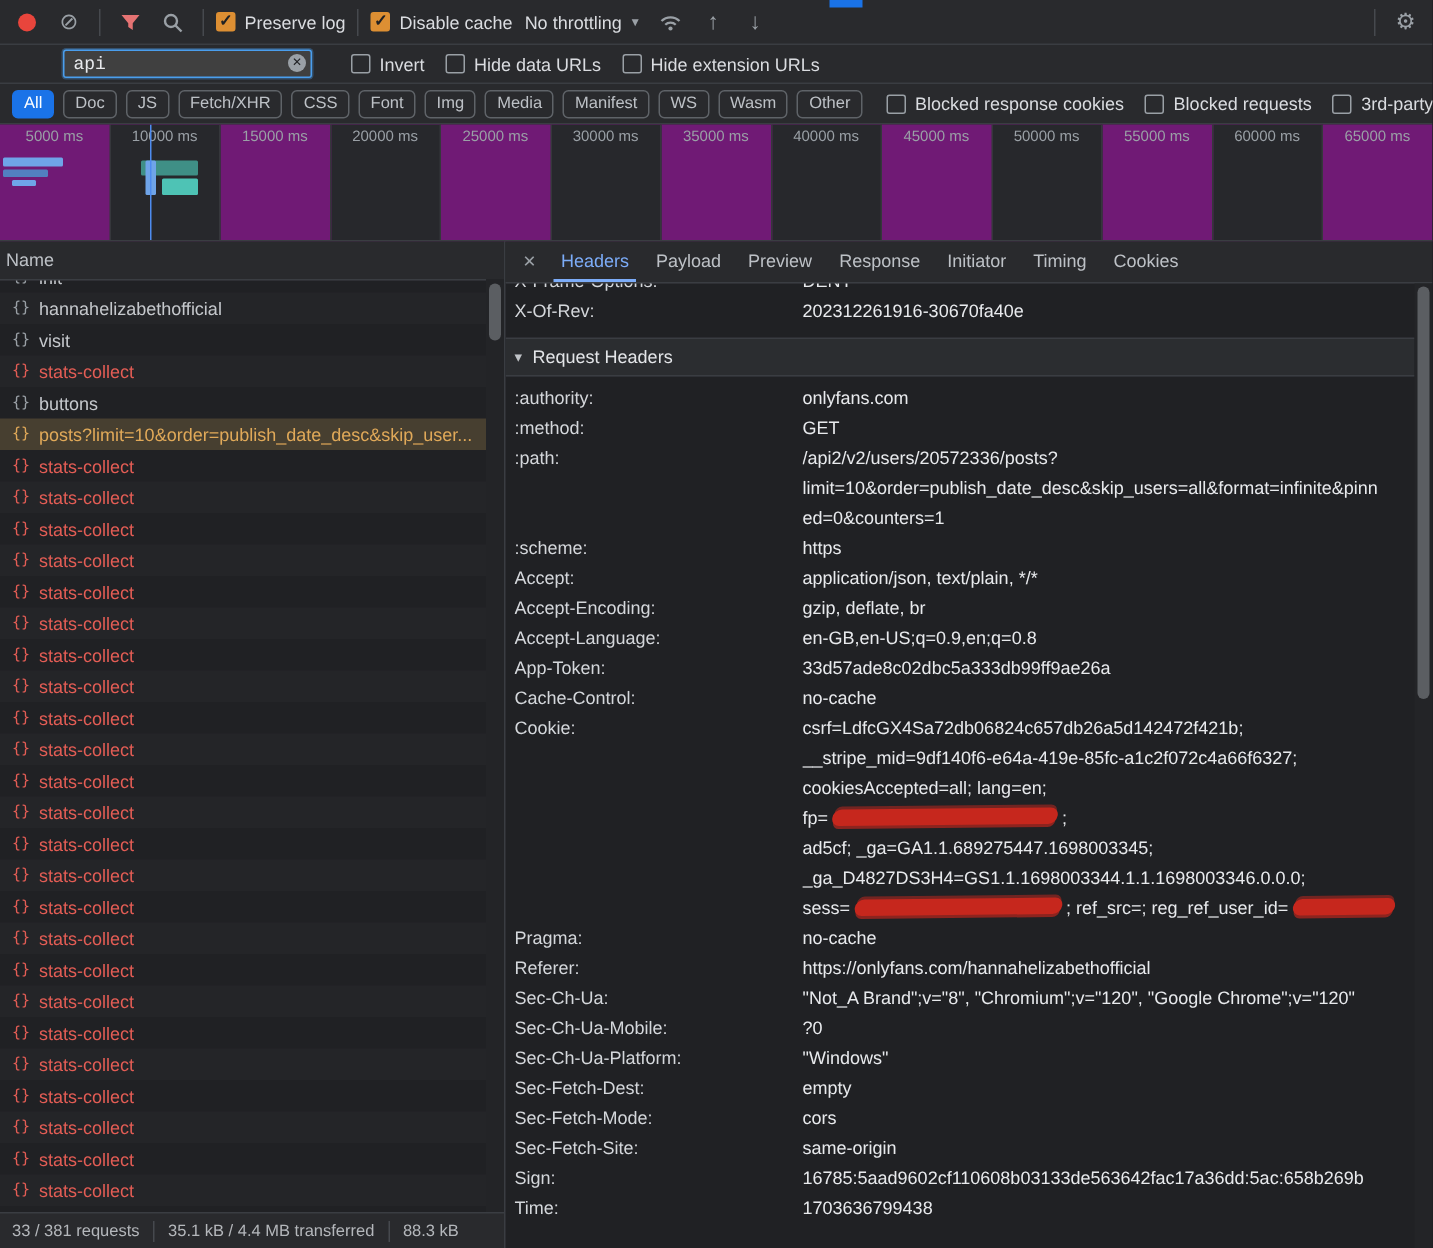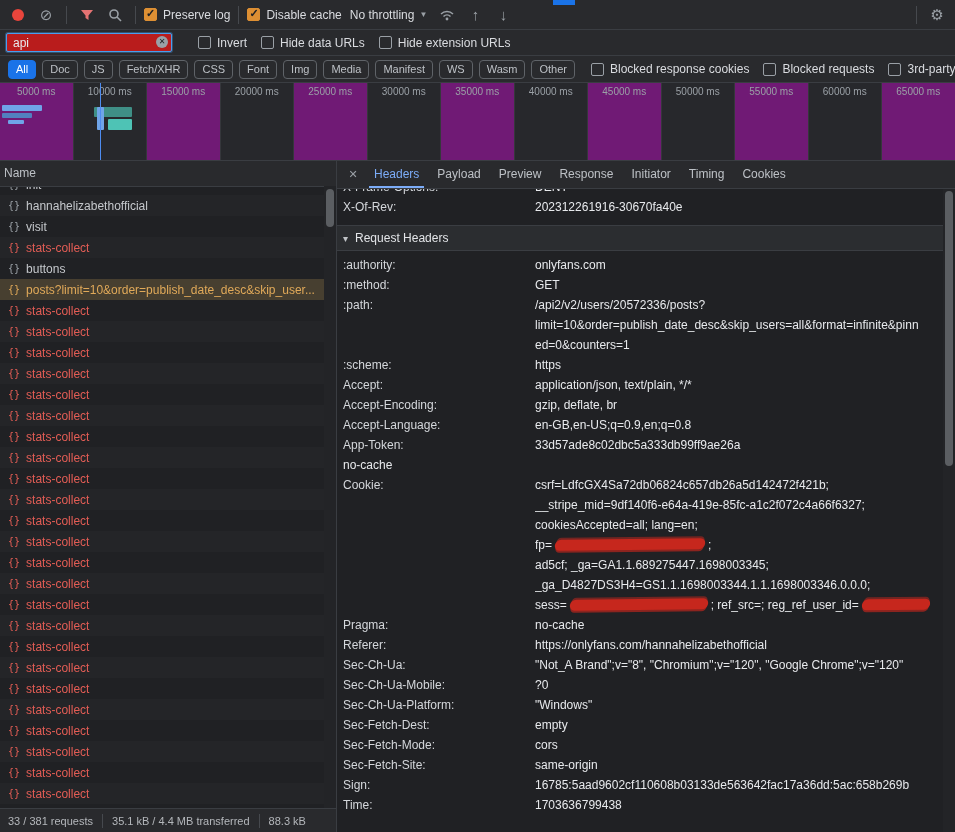--- a/index.html
+++ b/index.html
@@ -19,21 +19,21 @@
   .cb{display:flex;align-items:center;gap:6px;color:#dadce0;flex:0 0 auto;cursor:default;}
   .box{width:13px;height:13px;border:1.5px solid #9aa0a6;border-radius:2px;box-sizing:border-box;position:relative;flex:0 0 auto;}
   .box.checked{background:#dd8f33;border-color:#dd8f33;}
   .box.checked::after{content:"✓";position:absolute;left:1px;top:-2px;font-size:11px;color:#202124;font-weight:bold;}
   .throttle{display:flex;align-items:center;gap:5px;color:#dadce0;padding:0 4px;flex:0 0 auto;}
   .caret{font-size:8px;color:#9aa0a6;}
 
   
   .filter-bar{height:26px;flex:0 0 26px;background:#292a2d;border-bottom:1px solid #3a3d42;display:flex;align-items:center;gap:16px;padding:0 6px;box-sizing:border-box;}
   .search-wrap{position:relative;flex:0 0 auto;}
-  .search-input{width:140px;height:17px;background:#b91c1c;border:1px solid #4a9eed;box-shadow:0 0 0 1px rgba(74,158,237,.35);border-radius:2px;color:#e8eaed;font-size:12px;padding:0 18px 0 6px;font-family:Liberation Sans, sans-serif;outline:none;}
+  .search-input{width:140px;height:17px;background:#404040;border:1px solid #4a9eed;box-shadow:0 0 0 1px rgba(74,158,237,.35);border-radius:2px;color:#e8eaed;font-size:12px;padding:0 18px 0 6px;font-family:Liberation Mono, monospace;outline:none;margin-left:36px;}
   .clear-btn{position:absolute;right:4px;top:3px;width:12px;height:12px;border-radius:50%;background:#9aa0a6;color:#202124;font-size:8px;line-height:12px;text-align:center;}
 
   
   .chips-bar{height:27px;flex:0 0 27px;background:#292a2d;border-bottom:1px solid #3a3d42;display:flex;align-items:center;gap:6px;padding:0 8px;box-sizing:border-box;}
   .chip{height:17px;line-height:17px;padding:0 7px;border:1px solid #5f6368;border-radius:4px;color:#bdc1c6;font-size:11px;flex:0 0 auto;}
   .chip.active{background:#1a73e8;border-color:#1a73e8;color:#fff;}
   .more-cbs{display:flex;align-items:flex-start;gap:14px;margin-left:10px;font-size:12px;}
 
   
   .timeline{height:77px;flex:0 0 77px;background:#701a75;border-bottom:1px solid #3a3d42;display:flex;position:relative;overflow:hidden;}
@@ -473,20 +473,21 @@
                   <div class="hdr-line">en-GB,en-US;q=0.9,en;q=0.8</div>
                 </div>
               </div>
               <div class="hdr-row">
                 <div class="hdr-name">App-Token:</div>
                 <div class="hdr-value">
                   <div class="hdr-line">33d57ade8c02dbc5a333db99ff9ae26a</div>
                 </div>
               </div>
               <div class="hdr-row">
+                <div class="hdr-name">Cache-Control:</div>
                 <div class="hdr-value">
                   <div class="hdr-line">no-cache</div>
                 </div>
               </div>
               <div class="hdr-row">
                 <div class="hdr-name">Cookie:</div>
                 <div class="hdr-value">
                   <div class="hdr-line">csrf=LdfcGX4Sa72db06824c657db26a5d142472f421b;</div>
                   <div class="hdr-line">__stripe_mid=9df140f6-e64a-419e-85fc-a1c2f072c4a66f6327;</div>
                   <div class="hdr-line">cookiesAccepted=all; lang=en;</div>

